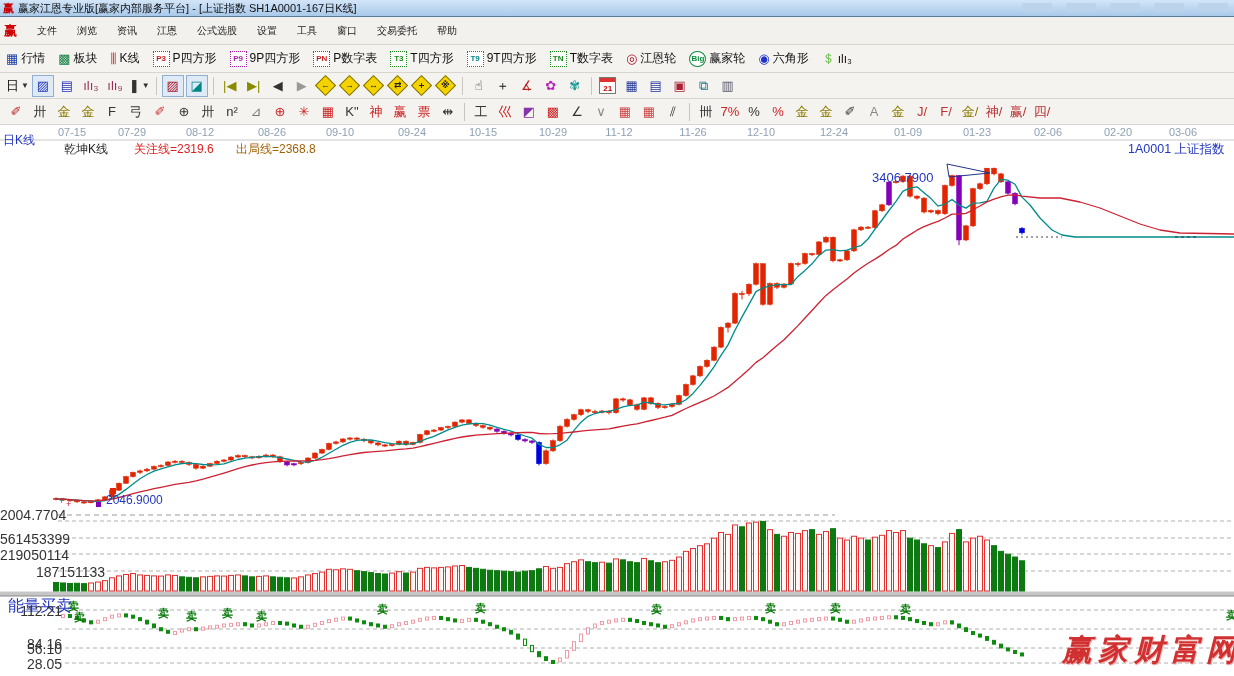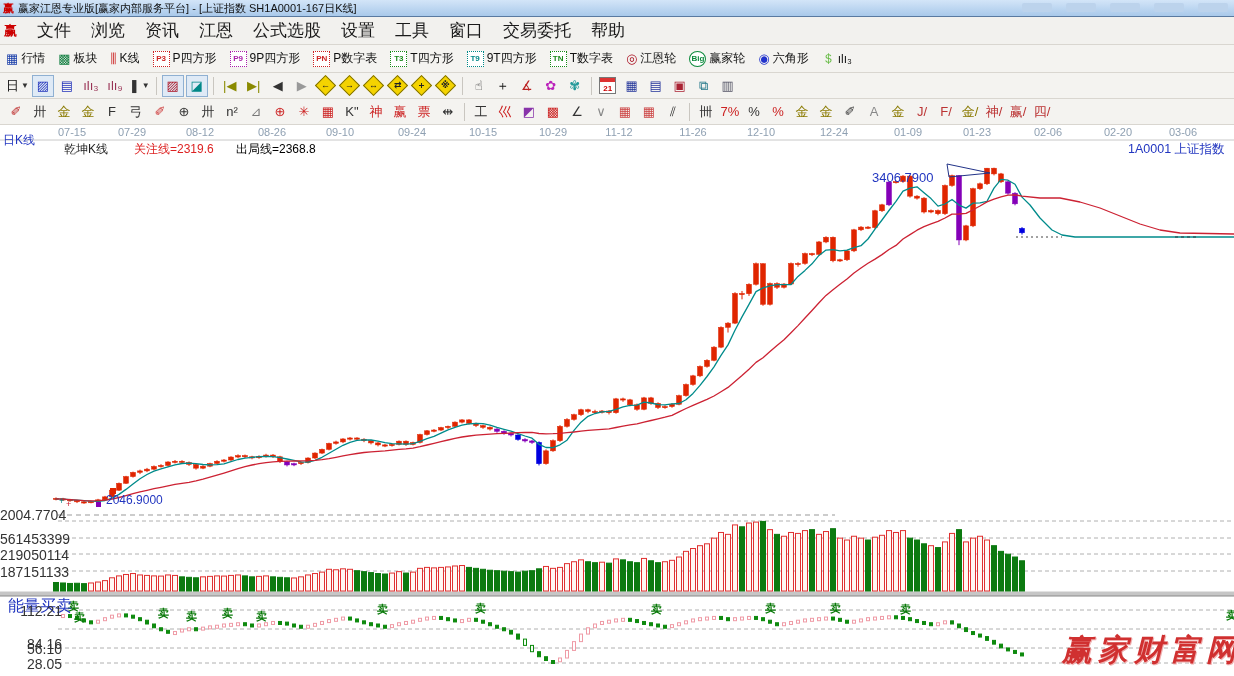--- a/index.html
+++ b/index.html
@@ -7,21 +7,21 @@
   #app{position:relative;width:1234px;height:676px;background:#fff;overflow:hidden;font-size:12px;color:#222;}
   
   .titlebar{position:relative;height:17px;background:linear-gradient(#d3e5f8,#a9c9ea);border-bottom:1px solid #5a7aa0;box-sizing:border-box;display:flex;align-items:center;padding-left:3px;}
   .titlebar .logo{color:#c00;font-weight:bold;font-size:11px;margin-right:4px;}
   .titlebar .title{font-size:11px;color:#111;}
   .title-blobs{position:absolute;right:6px;top:3px;display:flex;gap:14px;}
   .title-blobs span{display:inline-block;width:30px;height:9px;background:#bcd3ec;border-radius:2px;}
   
   .menubar{height:28px;background:#f2f1ee;border-bottom:1px solid #d9d6d0;box-sizing:border-box;display:flex;align-items:center;padding-left:4px;}
   .menubar .logo{color:#c00;font-weight:bold;font-size:13px;margin-right:10px;}
-  .menu-item{padding:0 10px;font-size:17px;color:#1a1a1a;cursor:default;}
+  .menu-item{padding:0 10px;font-size:10px;color:#1a1a1a;cursor:default;}
   
   .toolbar-a{height:28px;background:#f4f3f0;border-bottom:1px solid #d9d6d0;box-sizing:border-box;display:flex;align-items:center;padding-left:6px;}
   .tbm-item{display:flex;align-items:center;margin-right:13px;cursor:default;}
   .tbm-item .glyph{font-size:13px;margin-right:3px;line-height:1;}
   .tbm-item .badge{display:inline-flex;align-items:center;justify-content:center;width:15px;height:14px;border:1px dotted;font-size:8px;font-weight:bold;margin-right:3px;background:#fff;}
   .tbm-item .badge.round{border-radius:50%;border-style:solid;}
   .tbm-item .lbl{font-size:12px;color:#111;}
   
   .toolbar-b,.toolbar-c{height:26px;background:#f4f3f0;border-bottom:1px solid #d9d6d0;box-sizing:border-box;display:flex;align-items:center;padding-left:4px;}
   .tb-icon{display:inline-flex;align-items:center;justify-content:center;min-width:20px;height:20px;margin:0 1px;font-size:13px;line-height:1;cursor:default;border:1px solid transparent;}
@@ -31,21 +31,21 @@
   .diamond{position:relative;width:13px;height:13px;background:#f4d300;border:1px solid #7a6c00;transform:rotate(45deg);display:inline-flex;align-items:center;justify-content:center;}
   .diamond span{transform:rotate(-45deg);font-size:9px;color:#222;font-weight:bold;}
   .cal{position:relative;width:15px;height:15px;border:1px solid #777;background:#fff;font-size:8px;color:#c00;font-weight:bold;display:flex;align-items:flex-end;justify-content:center;}
   .cal::before{content:"";position:absolute;top:0;left:0;right:0;height:4px;background:#d33;}
   
   #chart-wrap{position:absolute;left:0;top:125px;width:1040px;height:551px;background:#fff;}
   #chart-canvas{position:absolute;left:0;top:0;}
   .ov{position:absolute;white-space:nowrap;}
   .lbl-blue{color:#2236c0;}
   .lbl-red{color:#d22;}
-  .lbl-teal{color:#000000;}
+  .lbl-teal{color:#a16207;}
   .lbl-black{color:#222;}
   .axis-num{font-size:14px;color:#333;}
   .watermark{font-size:30px;font-weight:bold;font-style:italic;color:#d03030;letter-spacing:6px;text-shadow:1px 1px 0 #f0b0b0;}
 </style>
 </head>
 <body>
 
 <div id="app">
 
   <div class="titlebar">
@@ -996,21 +996,21 @@
     <div class="ov lbl-red" style="left:134px;top:16px;font-size:12px;">关注线=2319.6</div>
     <div class="ov lbl-teal" style="left:236px;top:16px;font-size:12px;">出局线=2368.8</div>
     <div class="ov lbl-blue" style="left:1128px;top:16px;font-size:12.5px;">1A0001  上证指数</div>
 
     <div class="ov lbl-blue" style="left:872px;top:45px;font-size:13px;">3406.7900</div>
     <div class="ov lbl-blue" style="left:106px;top:368px;font-size:12px;">2046.9000</div>
     <div class="ov axis-num" style="left:0px;width:60px;text-align:right;top:382px;">2004.7704</div>
 
     <div class="ov axis-num" style="left:0px;width:60px;text-align:right;top:406px;">561453399</div>
     <div class="ov axis-num" style="left:0px;width:60px;text-align:right;top:422px;">219050114</div>
-    <div class="ov axis-num" style="left:0px;width:60px;text-align:right;top:439px;">187151133</div>
+    <div class="ov axis-num" style="left:0px;width:60px;text-align:right;top:439px;padding-left:36px;">187151133</div>
 
     <div class="ov lbl-blue" style="left:8px;top:471px;font-size:16px;">能量买卖</div>
     <div class="ov axis-num" style="left:0px;width:62px;text-align:right;top:478px;">112.21</div>
     <div class="ov axis-num" style="left:0px;width:62px;text-align:right;top:511px;">84.16</div>
     <div class="ov axis-num" style="left:0px;width:62px;text-align:right;top:516px;">56.10</div>
     <div class="ov axis-num" style="left:0px;width:62px;text-align:right;top:531px;">28.05</div>
 
     <div class="ov watermark" style="left:1062px;top:505px;">赢家财富网</div>
   </div>
 </div>

